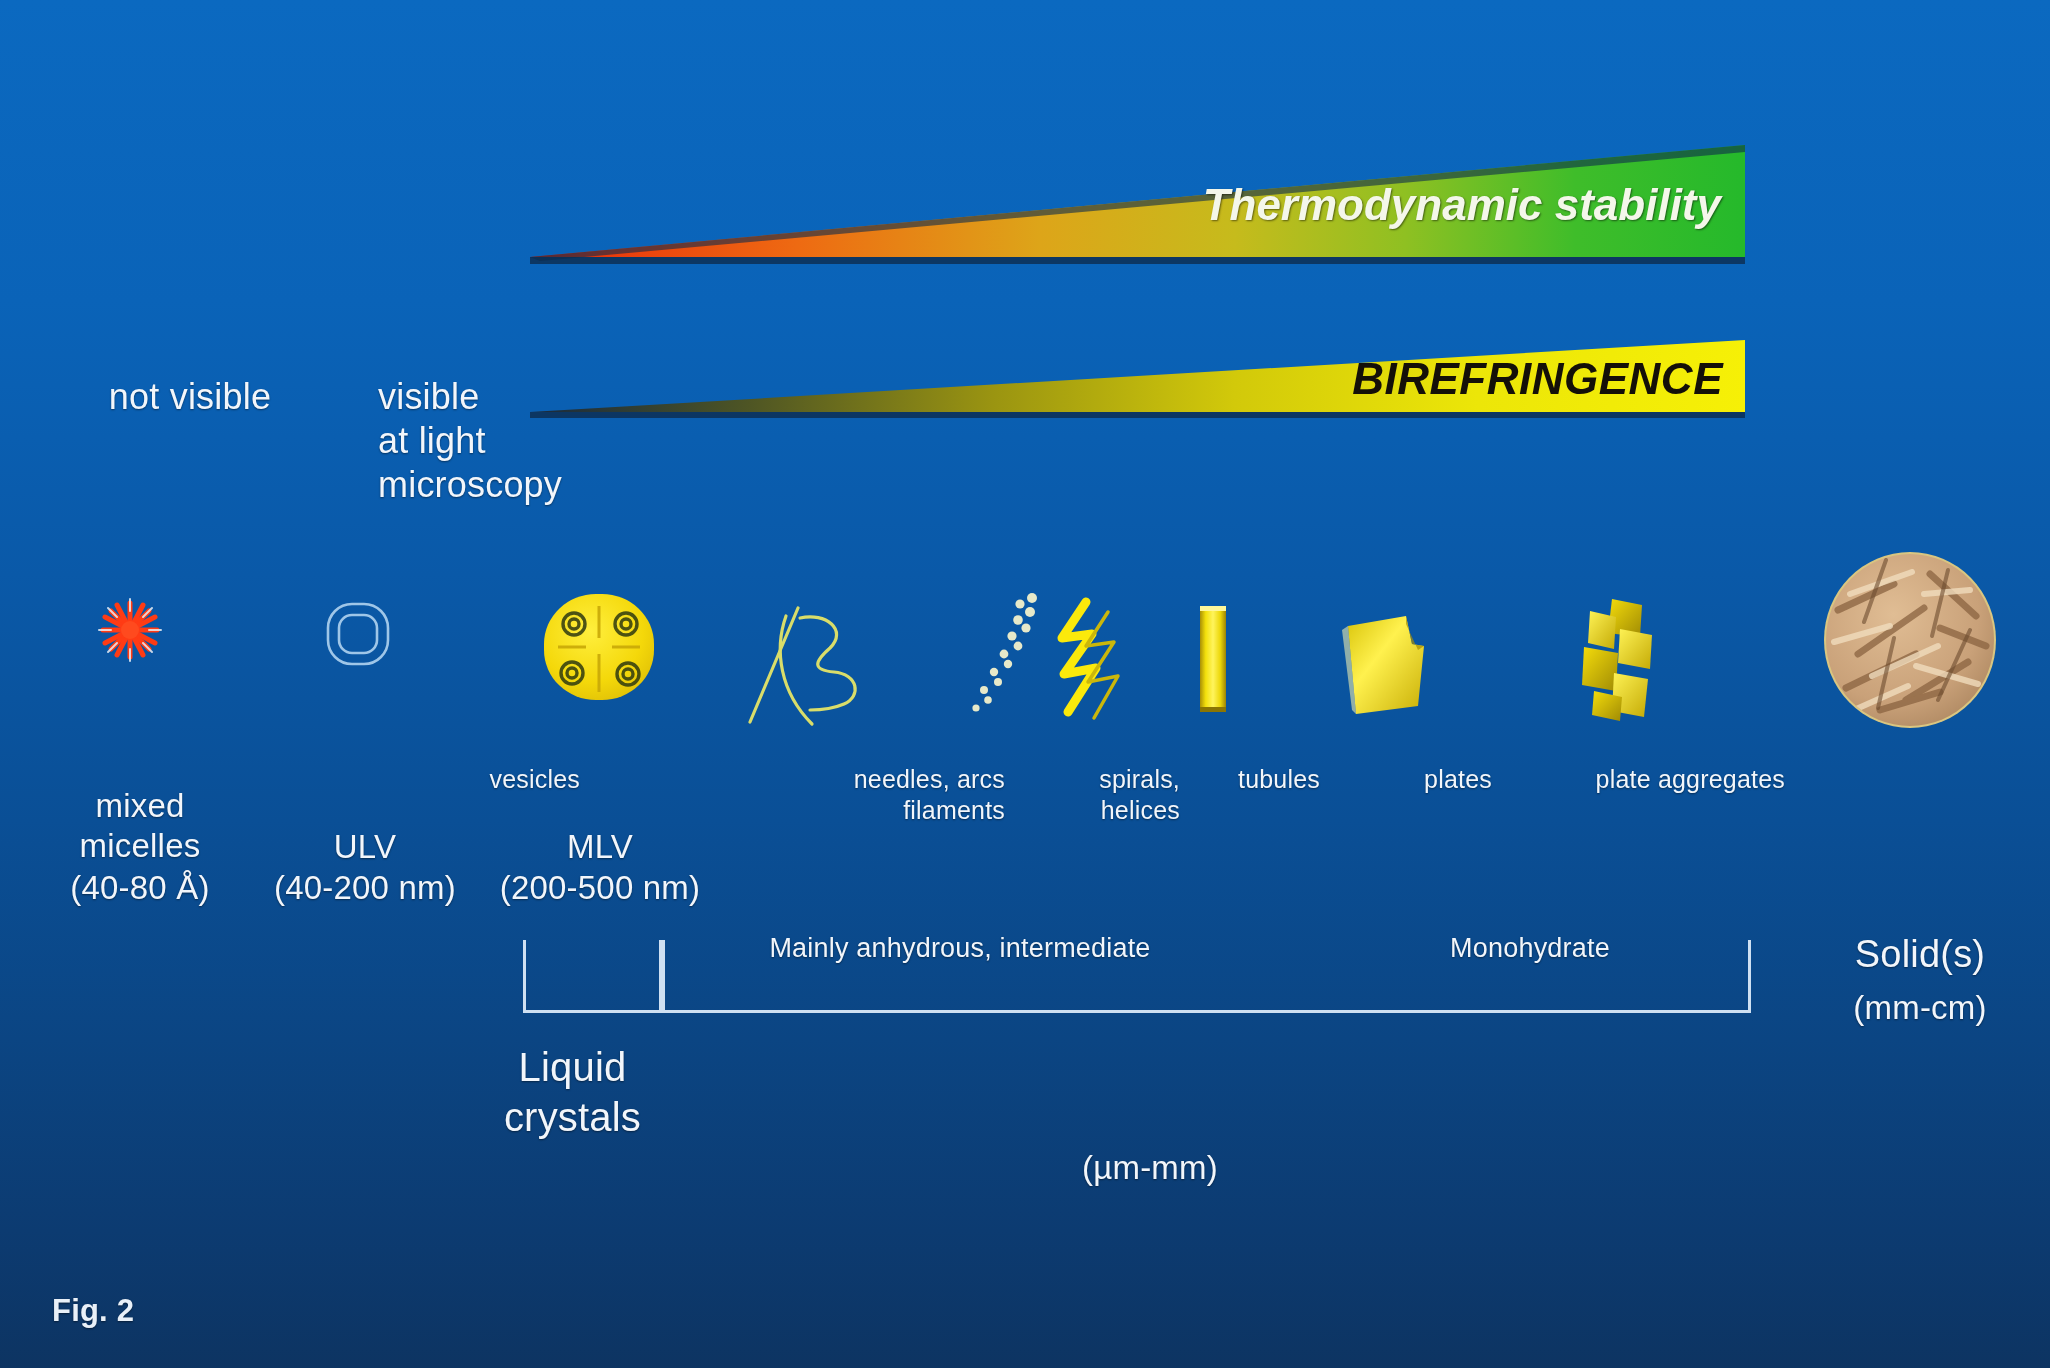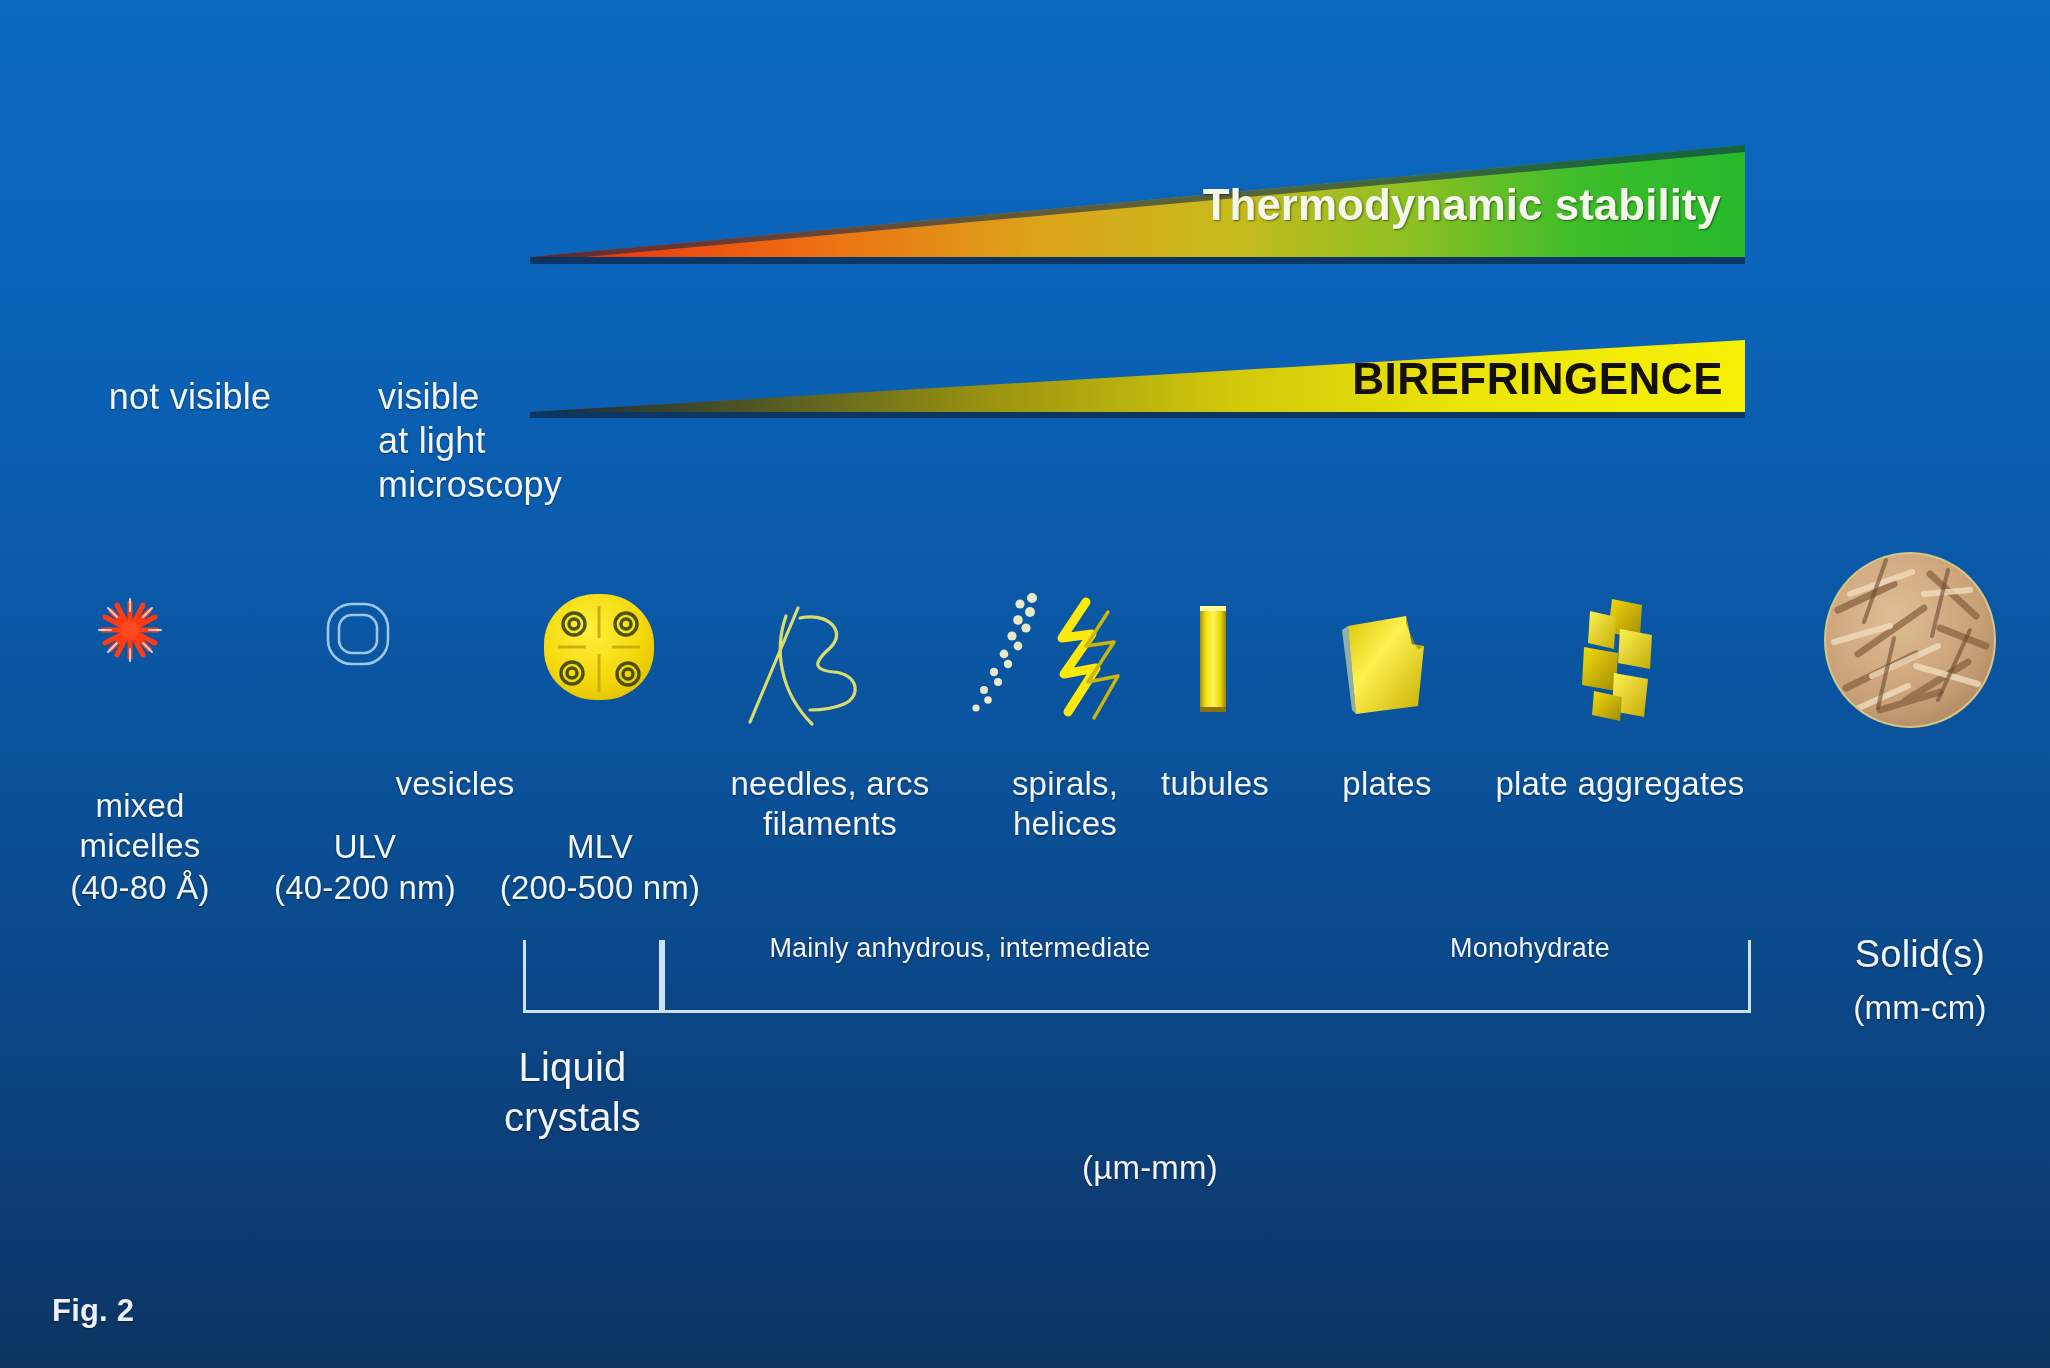--- a/index.html
+++ b/index.html
@@ -29,34 +29,35 @@
     position:absolute;
     color:#f2f6fb;
     text-align:center;
     line-height:1.22;
     text-shadow:0 1px 2px rgba(0,0,0,.45);
     white-space:pre-line;
     letter-spacing:.2px;
   }
 
   .vis-note{font-size:36px;}
-  .shape-name{font-size:33px;}
+  .shape-name{font-size:25px;text-align:right;}
   .size-name{font-size:33px;}
   .bracket-note{font-size:27px;}
   .phase-name{font-size:40px;line-height:1.25;}
   .stone-name{font-size:38px;line-height:1.2;}
   .fig-cap{font-size:31px;font-weight:bold;color:#e9f0f8;}
 
   
   .wedge{position:absolute;}
   .wedge svg{display:block;}
   .wedge .wtext{
     position:absolute;
     font-weight:bold;
     white-space:nowrap;
+    font-style:italic;
   }
   #thermo-text{
     right:24px;
     top:50%;
     transform:translateY(-50%);
     font-size:44px;
     color:#f4f7ea;
     text-shadow:1px 1px 2px rgba(0,0,0,.5);
   }
   #biref-text{

